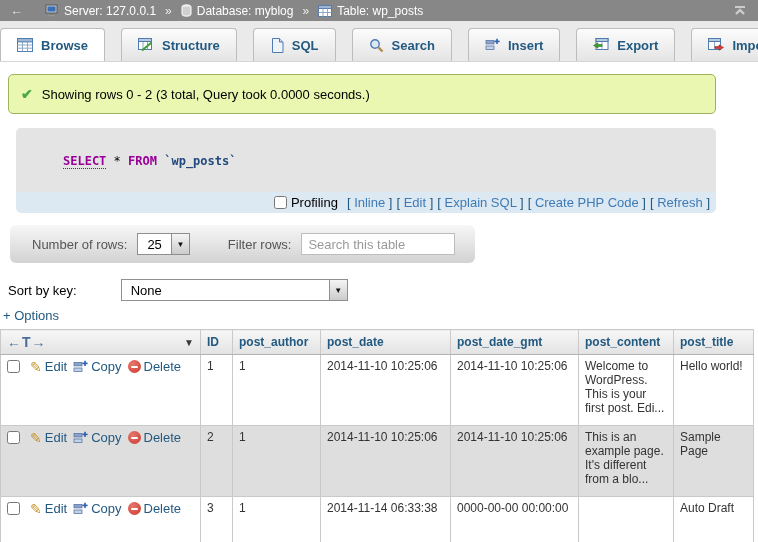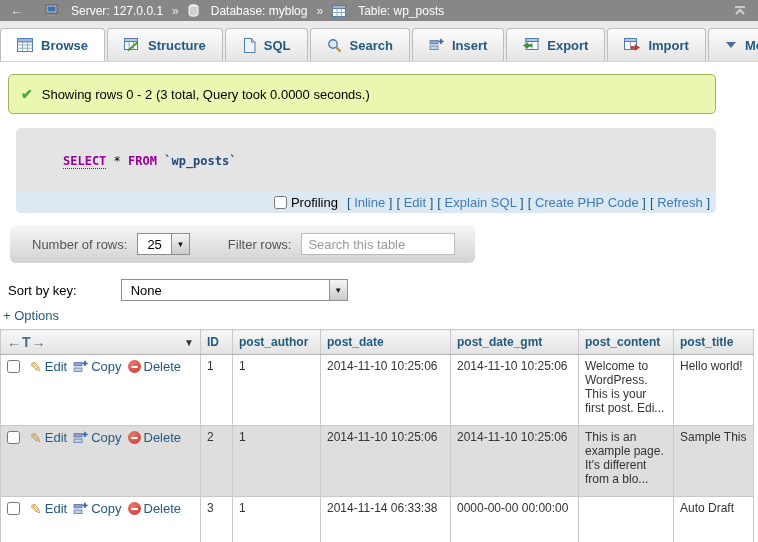--- a/index.html
+++ b/index.html
@@ -1,28 +1,28 @@
 <!DOCTYPE html>
 <html><head>
 <meta charset="utf-8">
 <style>
   html,body{margin:0;padding:0;overflow:hidden;}
   body{width:758px;height:542px;background:#fff;font-family:"Liberation Sans",sans-serif;position:relative;}
 
   
   .topbar{height:21px;background:#878787;color:#fff;display:flex;align-items:center;font-size:12px;padding:0 10px;gap:6px;}
   .topbar .back{color:#e3e3e3;margin-right:16px;font-size:13px;cursor:pointer;}
-  .bc-item{display:flex;align-items:center;gap:12px;cursor:pointer;justify-content:space-between;}
+  .bc-item{display:flex;align-items:center;gap:5px;cursor:pointer;justify-content:space-between;}
   .bc-sep{color:#ededed;margin:0 3px;}
   .collapse-btn{margin-left:auto;cursor:pointer;line-height:0;}
 
   
   .tabs{height:37px;background:#eaeaea;display:flex;align-items:flex-end;padding:3px 0 0 0;border-bottom:1px solid #d6d6d6;}
   .tab{height:33px;box-sizing:border-box;display:flex;align-items:center;gap:8px;padding:0 16px;
-       border:1px solid #bdbdbd;border-bottom:none;border-radius:4px 4px 0 0;margin-right:2px;
+       border:1px solid #bdbdbd;border-bottom:none;border-radius:4px 4px 0 0;margin-right:16px;
        background:linear-gradient(#fcfcfc,#e4e4e4);color:#235a81;font-weight:bold;font-size:13px;cursor:pointer;}
   .tab.active{background:#fff;}
   .tab svg{flex:0 0 auto;}
 
   
   .msg{margin:12px 42px 0 8px;background:#e9f7b0;border:1px solid #9fb35f;border-radius:5px;
        padding:11px 12px;font-size:13px;color:#000;display:flex;align-items:center;gap:9px;}
   .msg .check{color:#49a942;font-weight:bold;font-size:14px;}
 
   
@@ -341,21 +341,21 @@
             <span class="delring"></span>
             <span>Delete</span>
           </span>
         </div>
       </td>
       <td>2</td>
       <td class="num">1</td>
       <td class="nowrap">2014-11-10 10:25:06</td>
       <td class="nowrap">2014-11-10 10:25:06</td>
       <td>This is an example page. It's different from a blo...</td>
-      <td>Sample This</td>
+      <td>Sample Page</td>
     </tr>
 
     <tr class="tall">
       <td>
         <div class="rowact">
           <input type="checkbox" style="">
           <span class="act">
             <span class="pencil">✎</span>
             <span>Edit</span>
           </span>

